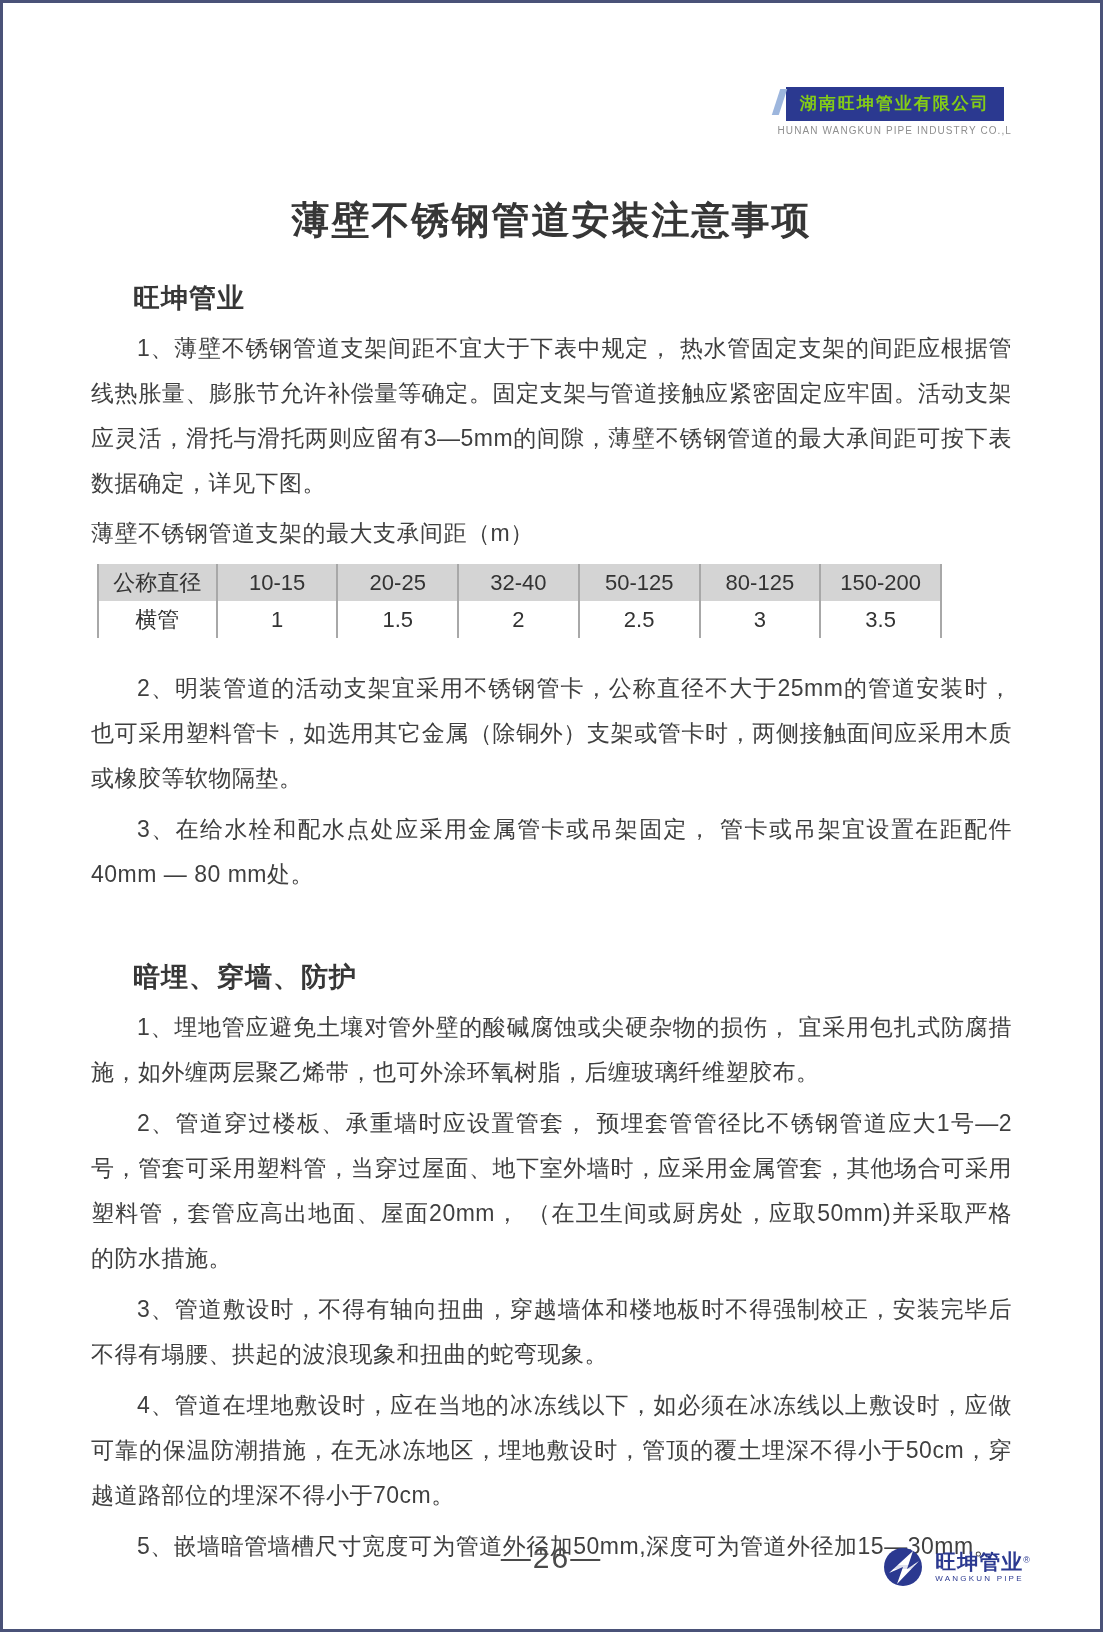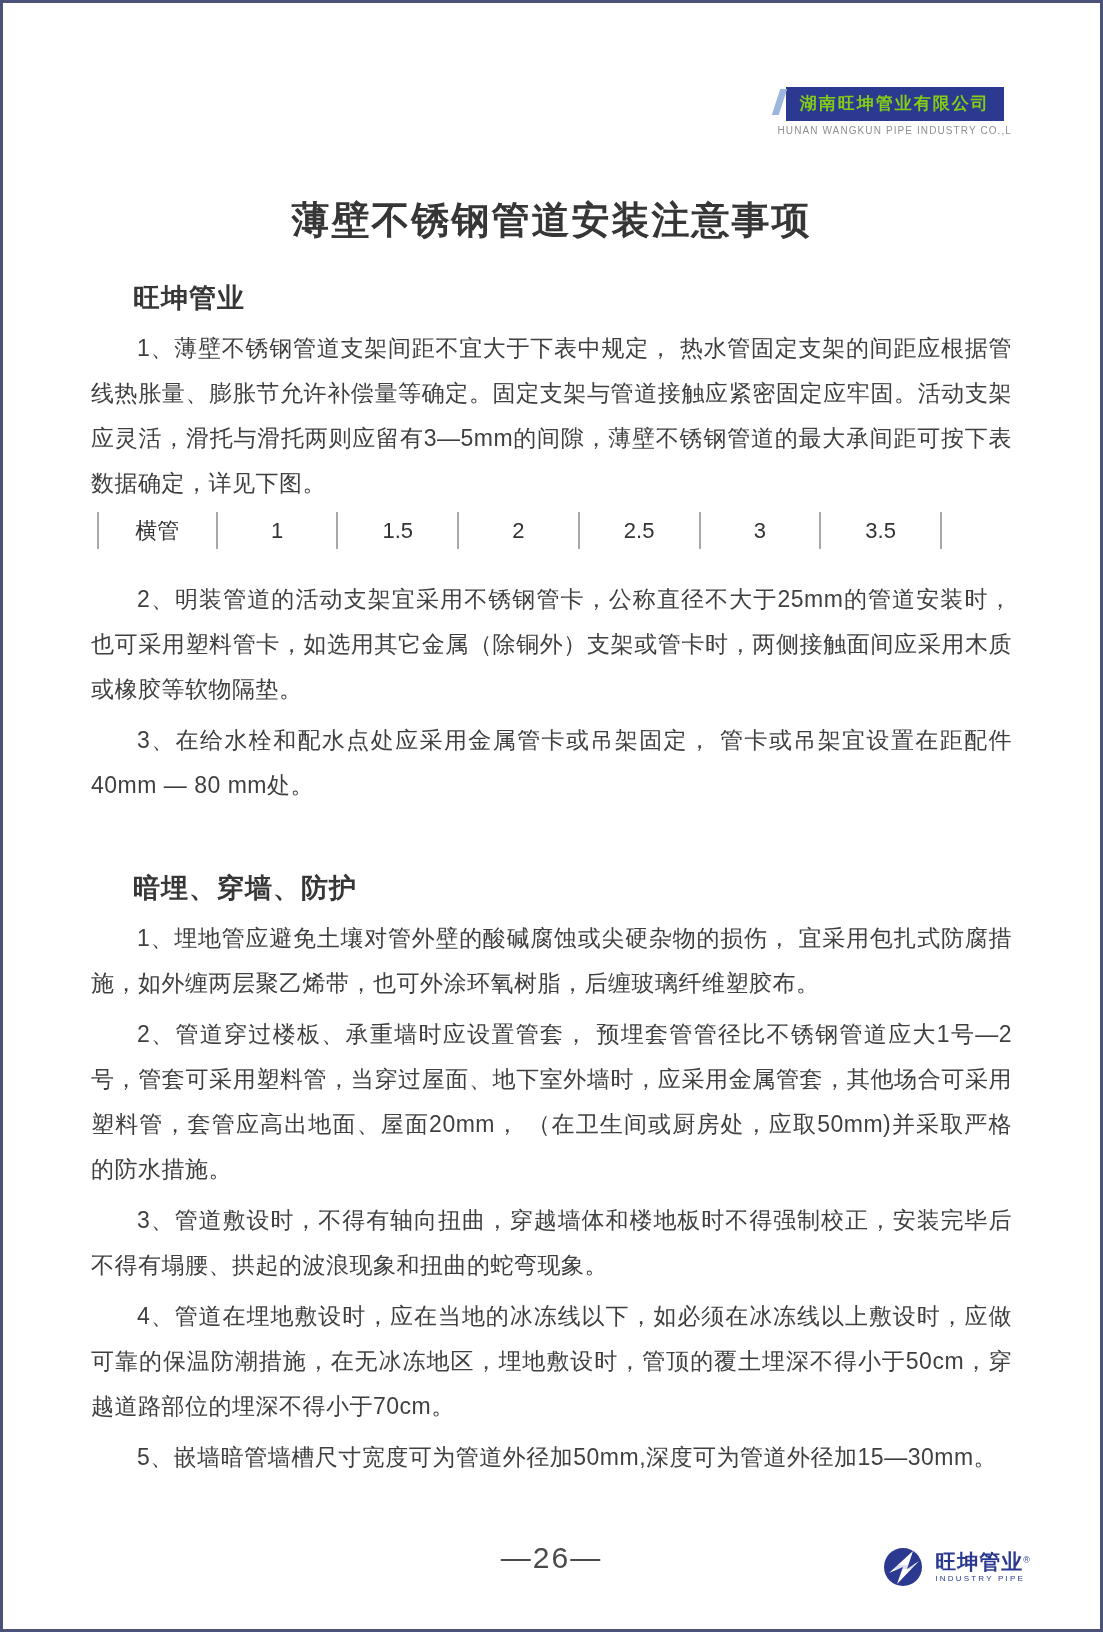--- a/index.html
+++ b/index.html
@@ -154,23 +154,33 @@
   <div style="height:150px;"></div>
 
   <div class="doc-title">薄壁不锈钢管道安装注意事项</div>
 
   <div class="content">
 
     <div class="section-heading">旺坤管业</div>
 
     <p class="para">1、薄壁不锈钢管道支架间距不宜大于下表中规定， 热水管固定支架的间距应根据管线热胀量、膨胀节允许补偿量等确定。固定支架与管道接触应紧密固定应牢固。活动支架应灵活，滑托与滑托两则应留有3—5mm的间隙，薄壁不锈钢管道的最大承间距可按下表数据确定，详见下图。</p>
 
+    <div class="table-caption">薄壁不锈钢管道支架的最大支承间距（m）</div>
 
     <table class="spec">
       <tbody>
+        <tr class="gray">
+          <th>公称直径</th>
+          <th>10-15</th>
+          <th>20-25</th>
+          <th>32-40</th>
+          <th>50-125</th>
+          <th>80-125</th>
+          <th>150-200</th>
+        </tr>
         <tr class="white">
           <td>横管</td>
           <td>1</td>
           <td>1.5</td>
           <td>2</td>
           <td>2.5</td>
           <td>3</td>
           <td>3.5</td>
         </tr>
       </tbody>
@@ -198,17 +208,17 @@
   <div class="footer-logo">
     <svg class="logo-circle" viewBox="0 0 40 40">
       <circle cx="20" cy="20" r="19" fill="#2b3990"></circle>
       <path d="M6 26 L30 4 L24 22 L36 14 L14 37 L20 20 Z" fill="#ffffff"></path>
       <rect x="7" y="18" width="26" height="4" fill="#2b3990" opacity="0.15"></rect>
     </svg>
     <div class="logo-text-block">
       <div>
         <span class="logo-cn">旺坤管业</span><span class="logo-reg">®</span>
       </div>
-      <div class="logo-en">INDUSTRY PIPE</div>
+      <div class="logo-en">WANGKUN PIPE</div>
     </div>
   </div>
 
 </div>
 
 </body></html>

